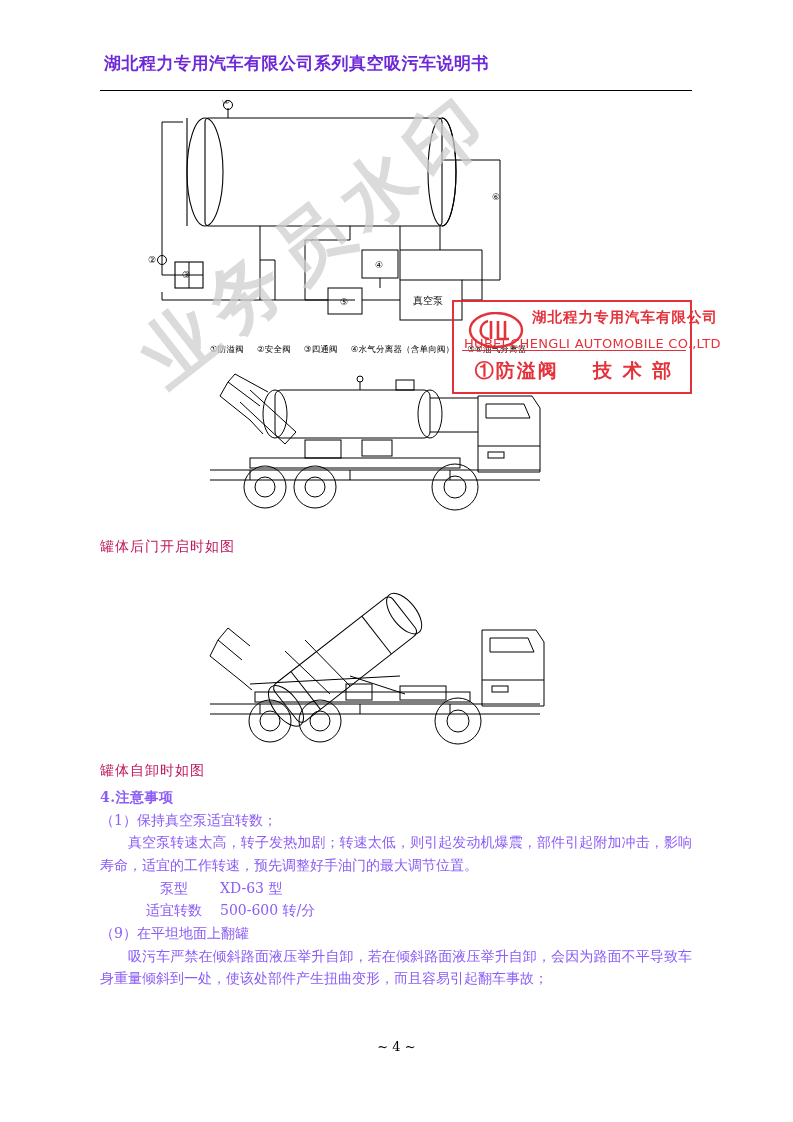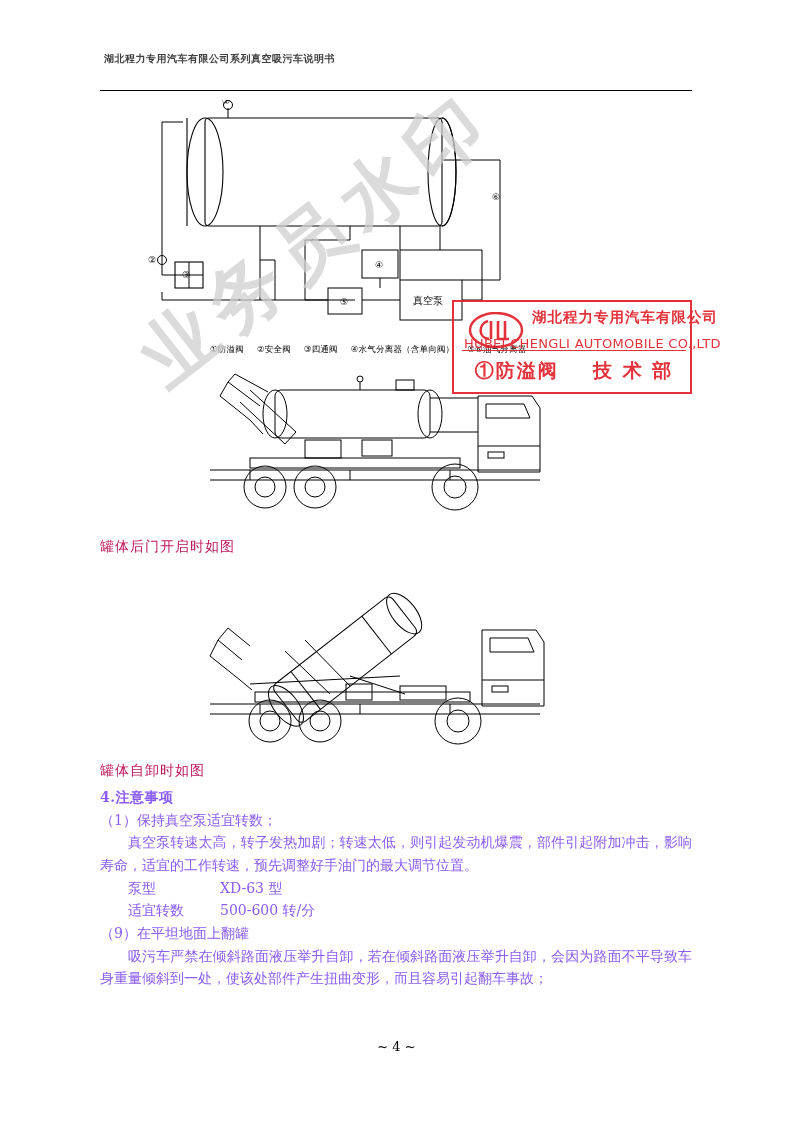--- a/index.html
+++ b/index.html
@@ -17,22 +17,22 @@
     background: #ffffff;
     overflow: hidden;
   }
   .header {
     position: absolute;
     top: 52px;
     left: 104px;
     width: 590px;
     font-family: Liberation Sans, sans-serif;
     font-weight: bold;
-    font-size: 10px;
-    color: #404040;
+    font-size: 17px;
+    color: #6d28d9;
     letter-spacing: 0.5px;
   }
   .header-rule {
     position: absolute;
     top: 90px;
     left: 100px;
     width: 592px;
     border-top: 1.2px solid #000;
   }
   .content {
@@ -96,20 +96,21 @@
   .indent1 { text-indent: 0; }
   .indent2 { text-indent: 28px; }
   .spec-row {
     display: flex;
     text-indent: 0;
   }
   .spec-label {
     width: 120px;
     padding-left: 28px;
     box-sizing: border-box;
+    text-align: center;
   }
   .spec-value { flex: 1; }
 
   .page-number {
     position: absolute;
     bottom: 68px;
     left: 0;
     width: 793px;
     text-align: center;
     font-family: "DejaVu Serif", serif;

